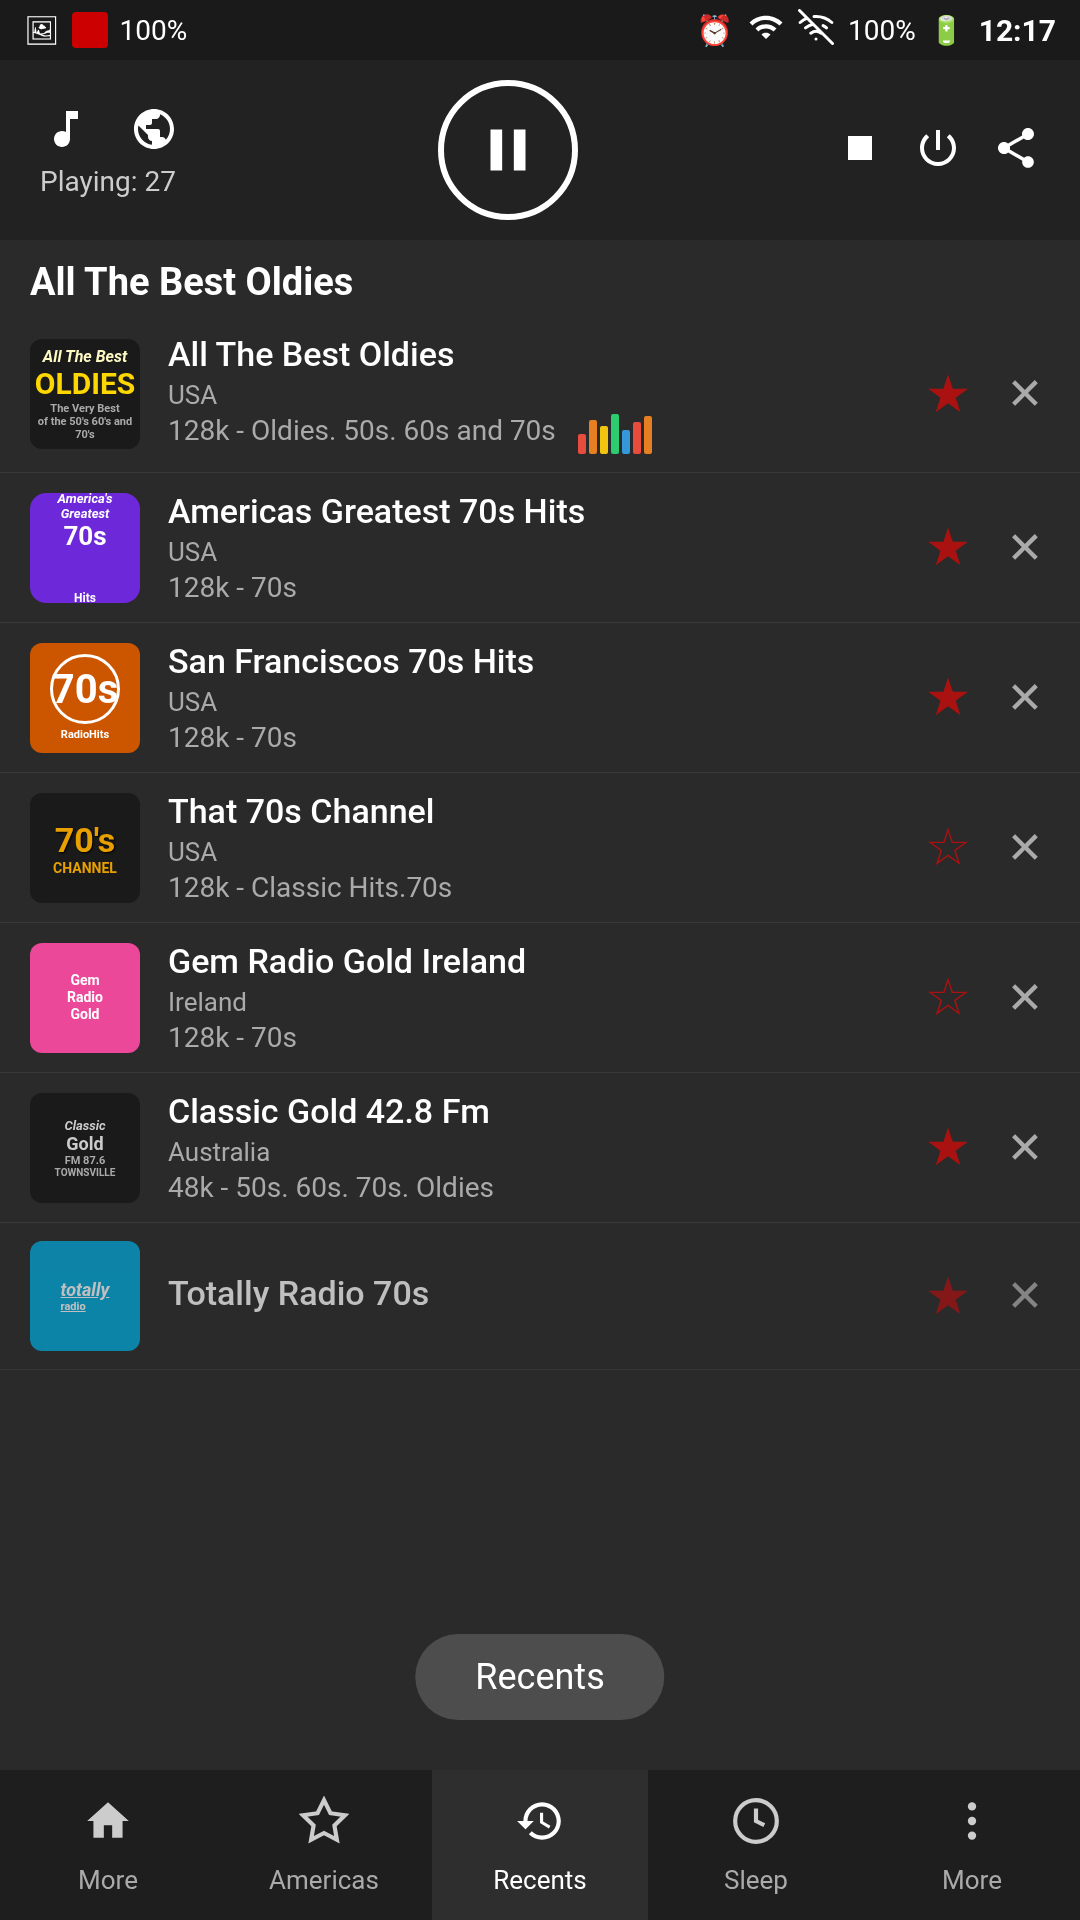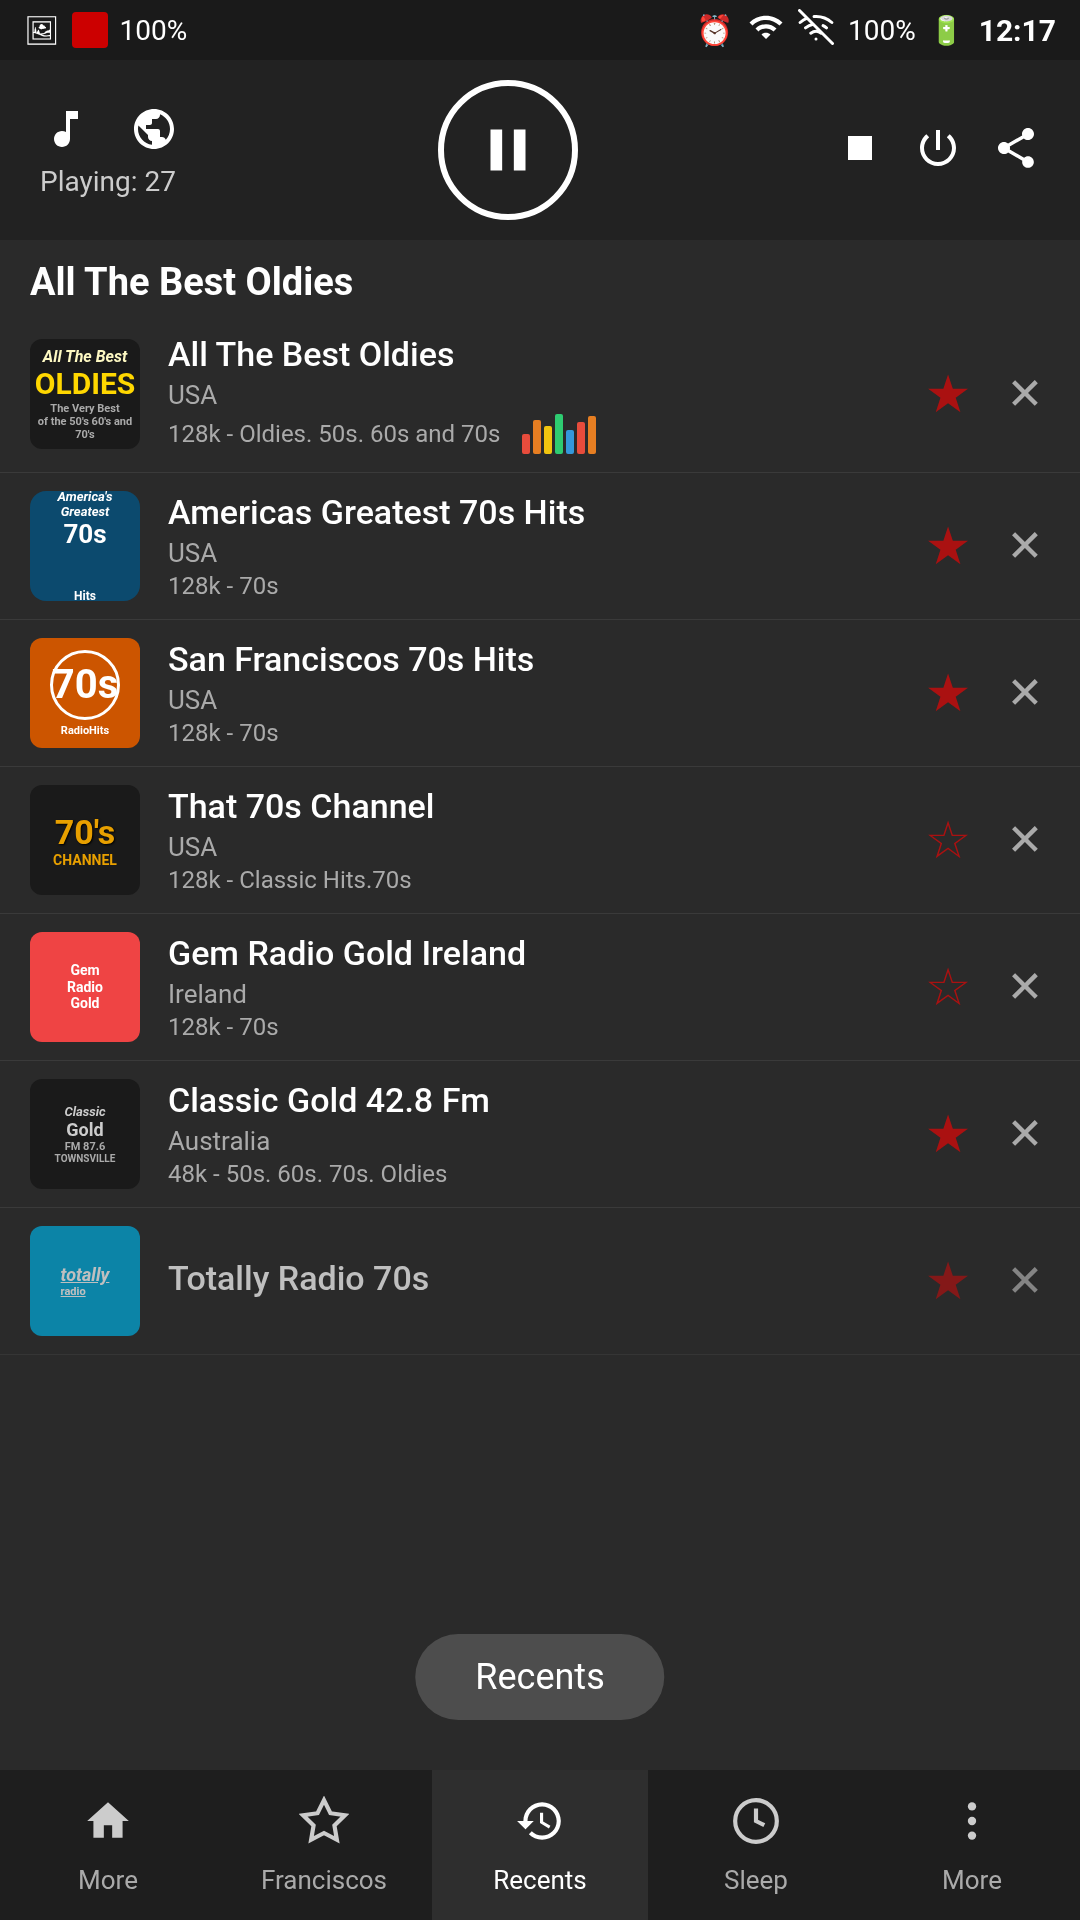--- a/index.html
+++ b/index.html
@@ -155,24 +155,23 @@
       font-weight: 500;
       color: #ffffff;
       margin-bottom: 6px;
     }
     .station-country {
       font-size: 26px;
       color: #aaaaaa;
       margin-bottom: 4px;
     }
     .station-details {
-      font-size: 24px;
+      font-size: 28px;
       color: #aaaaaa;
       display: flex;
-      align-items: center;
       gap: 14px;
     }
     .station-actions {
       display: flex;
       align-items: center;
       gap: 24px;
       margin-left: 16px;
     }
     .star-btn {
       width: 56px;
@@ -212,31 +211,31 @@
     .eq-bar {
       width: 8px;
       border-radius: 2px;
     }
 
     
     .logo-oldies {
       background: #1a1a1a;
     }
     .logo-70s-greatest {
-      background: #0c4a6e;
+      background: #6d28d9;
       border-radius: 16px;
     }
     .logo-70s-sf {
       background: #cc5500;
     }
     .logo-70s-channel {
       background: #1a1a1a;
     }
     .logo-gem {
-      background: #ef4444;
+      background: #ec4899;
     }
     .logo-classic-gold {
       background: #1a1a1a;
     }
     .logo-totally {
       background: #00aadd;
     }
 
     
     .recents-tooltip {
@@ -559,21 +558,21 @@
     </span>
     <span class="nav-label">More</span>
   </div>
 
   <div class="nav-item">
     <span class="nav-icon">
       <svg width="50" height="50" viewBox="0 0 24 24" fill="none" stroke="#cccccc" stroke-width="2">
           <polygon points="12 2 15.09 8.26 22 9.27 17 14.14 18.18 21.02 12 17.77 5.82 21.02 7 14.14 2 9.27 8.91 8.26 12 2"></polygon>
         </svg>
     </span>
-    <span class="nav-label">Franciscos</span>
+    <span class="nav-label">Americas</span>
   </div>
 
   <div class="nav-item active">
     <span class="nav-icon">
       <svg width="50" height="50" viewBox="0 0 24 24" fill="#ffffff">
           <path d="M13 3c-4.97 0-9 4.03-9 9H1l3.89 3.89.07.14L9 12H6c0-3.87 3.13-7 7-7s7 3.13 7 7-3.13 7-7 7c-1.93 0-3.68-.79-4.94-2.06l-1.42 1.42C8.27 19.99 10.51 21 13 21c4.97 0 9-4.03 9-9s-4.03-9-9-9zm-1 5v5l4.28 2.54.72-1.21-3.5-2.08V8H12z"></path>
         </svg>
     </span>
     <span class="nav-label">Recents</span>
   </div>

